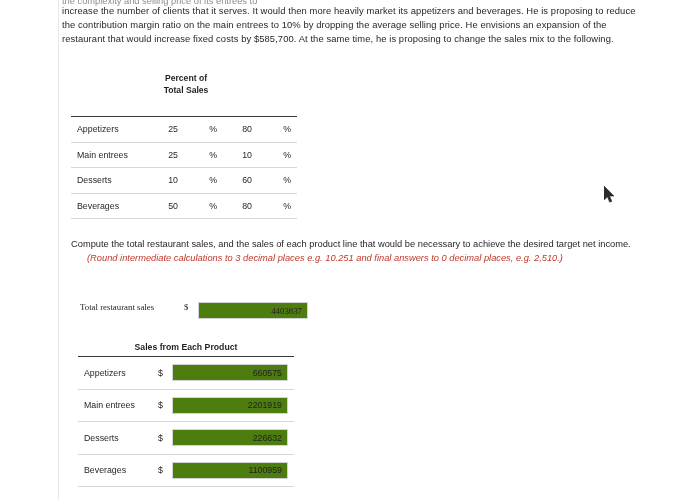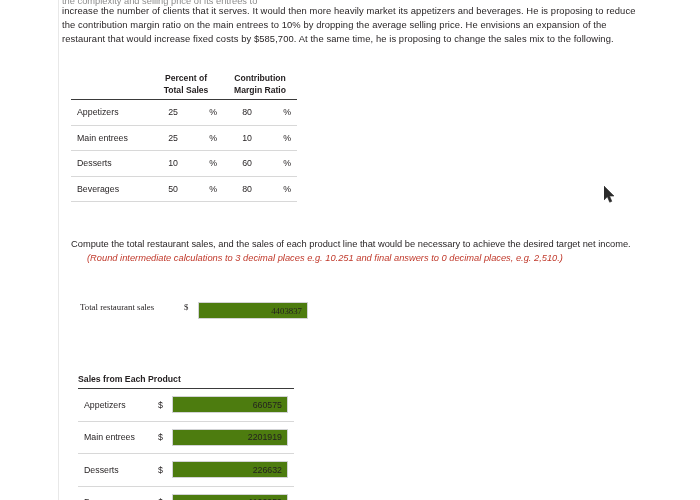--- a/index.html
+++ b/index.html
@@ -62,21 +62,21 @@
   
   .mix-table {
     position: absolute;
     left: 71px;
     top: 73px;
     width: 226px;
   }
   .mix-head {
     display: flex;
     border-bottom: 1px solid #3a3a3a;
-    padding-bottom: 3px;
+    padding-bottom: 20px;
   }
   .mix-head .sp {
     width: 78px;
   }
   .mix-head .h1, .mix-head .h2 {
     width: 74px;
     text-align: center;
     font-size: 8.6px;
     line-height: 11.6px;
     font-weight: bold;
@@ -169,26 +169,25 @@
 
   
   .prod-table {
     position: absolute;
     left: 78px;
     top: 338px;
     width: 216px;
   }
   .prod-head {
     border-bottom: 1px solid #3a3a3a;
-    text-align: left;
+    text-align: center;
     font-size: 8.7px;
     font-weight: bold;
     padding: 4px 0 4px 0;
     color: #231f20;
-    margin-top: 32px;
   }
   .prod-row {
     display: flex;
     align-items: center;
     height: 31.5px;
     border-bottom: 1px solid #d8d8d8;
   }
   .prod-row .lbl {
     width: 80px;
     font-size: 8.8px;
@@ -226,24 +225,20 @@
 
   <div class="intro">increase the number of clients that it serves. It would then more heavily market its appetizers and beverages. He is proposing to reduce the contribution margin ratio on the main entrees to 10% by dropping the average selling price. He envisions an expansion of the restaurant that would increase fixed costs by $585,700. At the same time, he is proposing to change the sales mix to the following.</div>
 
   <div class="mix-table">
     <div class="mix-head">
       <div class="sp"></div>
       <div class="h1">
         <div>Percent of</div>
         <div>Total Sales</div>
       </div>
-      <div class="h2">
-        <div>Contribution</div>
-        <div>Margin Ratio</div>
-      </div>
     </div>
 
     <div class="mix-row">
       <div class="lbl">Appetizers</div>
       <div class="cell">
         <span class="num">25</span>
         <span class="pct">%</span>
       </div>
       <div class="cell">
         <span class="num">80</span>

